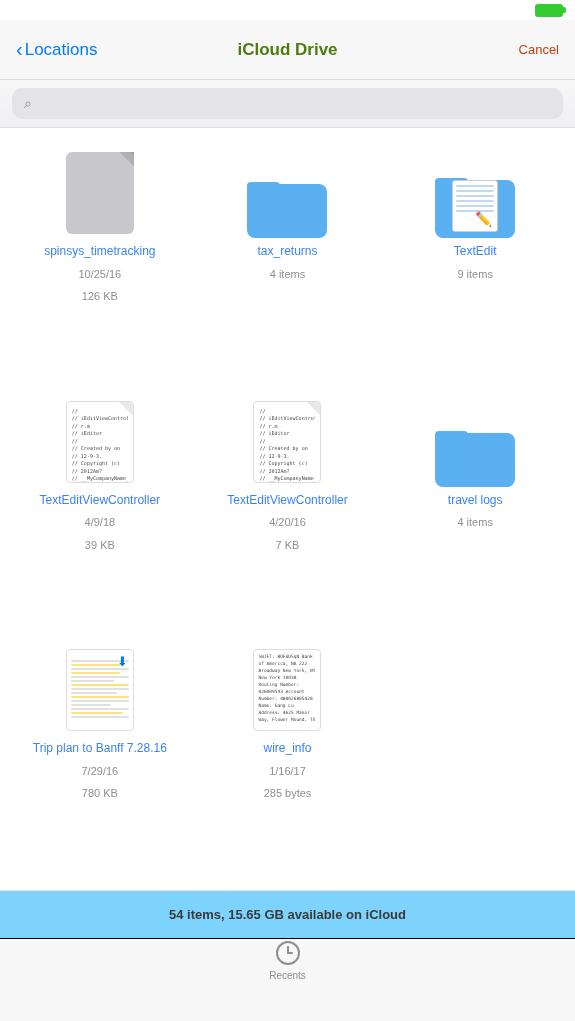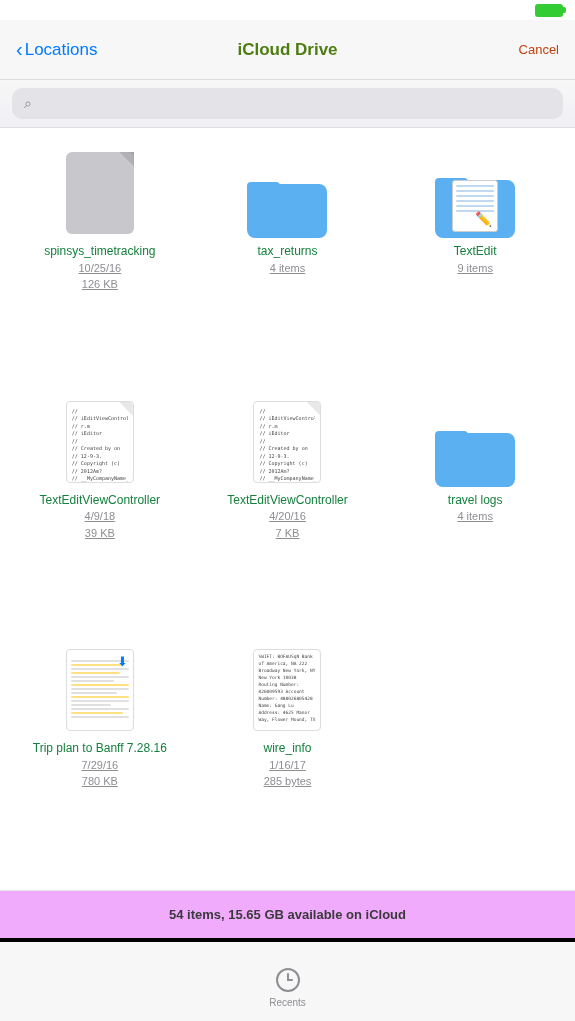--- a/index.html
+++ b/index.html
@@ -152,54 +152,53 @@
     }
     .notebook-line {
       height: 2px;
       background: #b0c4de;
       margin-bottom: 2px;
       border-radius: 1px;
     }
 
     .file-name {
       font-size: 12px;
-      color: #15803d;
+      color: #3b82f6;
       text-align: center;
       line-height: 1.3;
       max-width: 100%;
       word-break: break-word;
     }
     .file-meta {
       font-size: 11px;
       color: #8e8e93;
       text-align: center;
-      margin-top: 1px;
+      margin-top: 7px;
       line-height: 1.4;
-      text-decoration: underline;
     }
 
     
     .footer-info {
-      background: #f0abfc;
+      background: #7dd3fc;
       text-align: center;
       padding: 16px 12px;
       font-size: 13px;
       font-weight: 600;
       color: #3a3a3c;
       border-top: 1px solid #e5e5ea;
     }
 
     
     .tab-bar {
       height: 83px;
       background: #f7f7f7;
-      border-top: 4px solid #000000;
+      border-top: 1px solid #000000;
       display: flex;
       align-items: flex-start;
-      padding-top: 24px;
+      padding-top: 0;
     }
     .tab-item {
       flex: 1;
       display: flex;
       flex-direction: column;
       align-items: center;
       gap: 3px;
       cursor: pointer;
     }
     .tab-icon {

